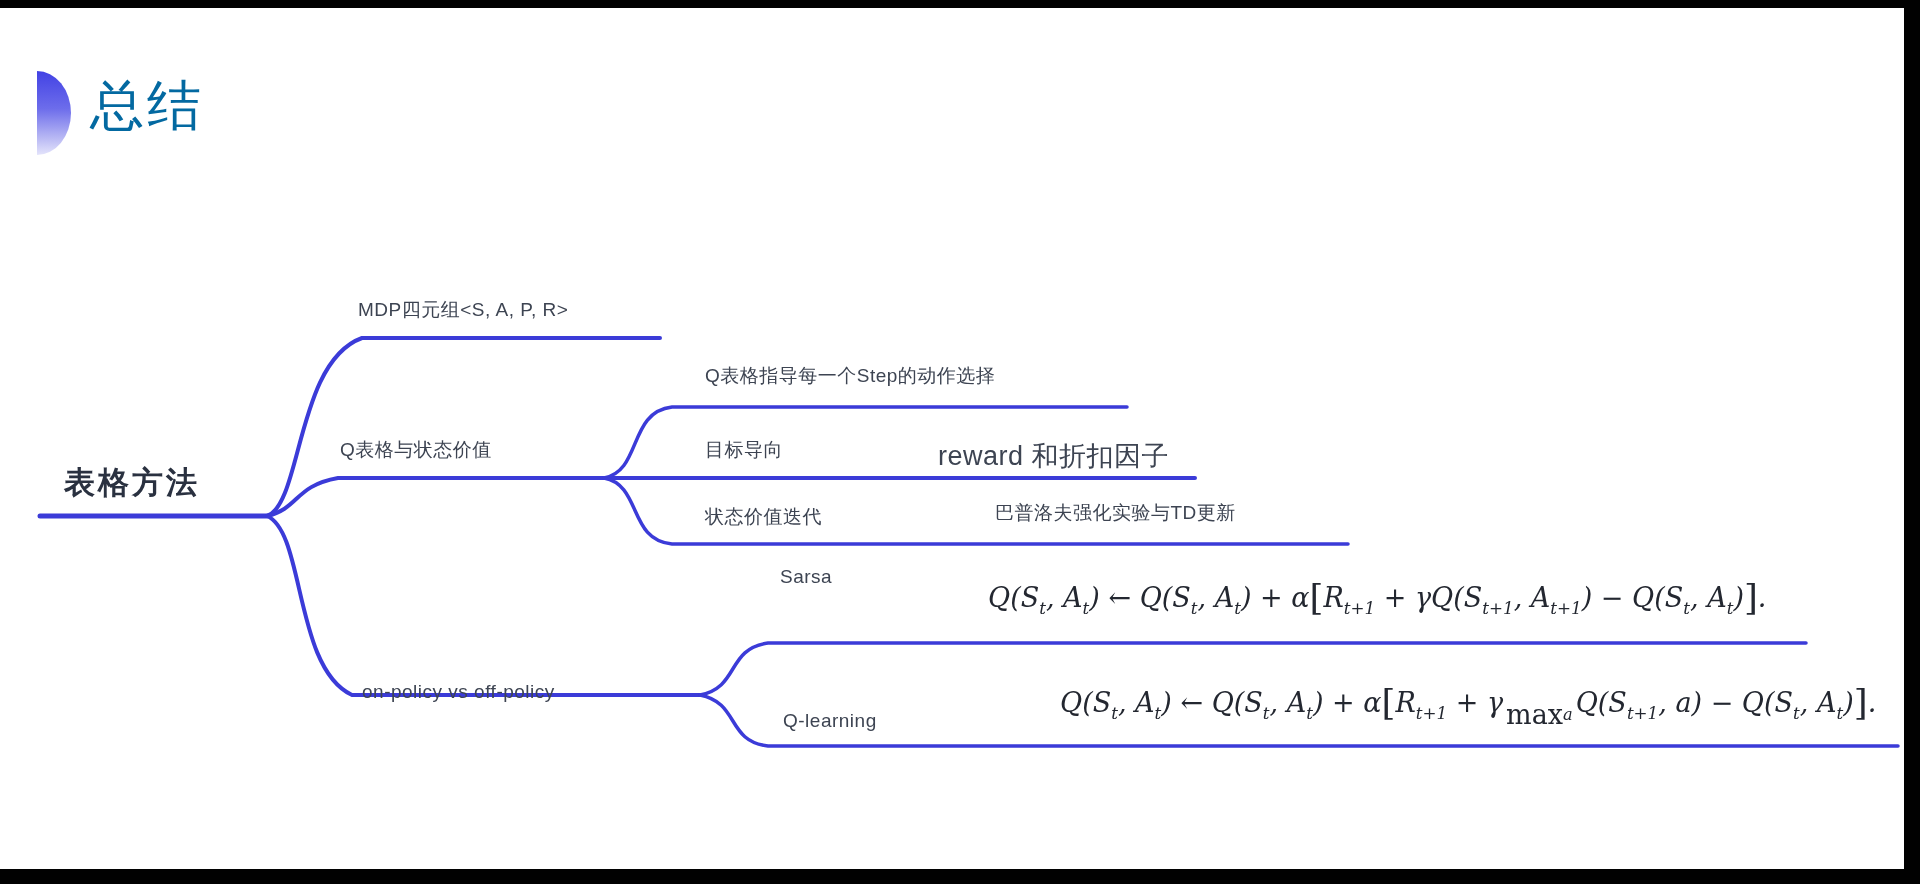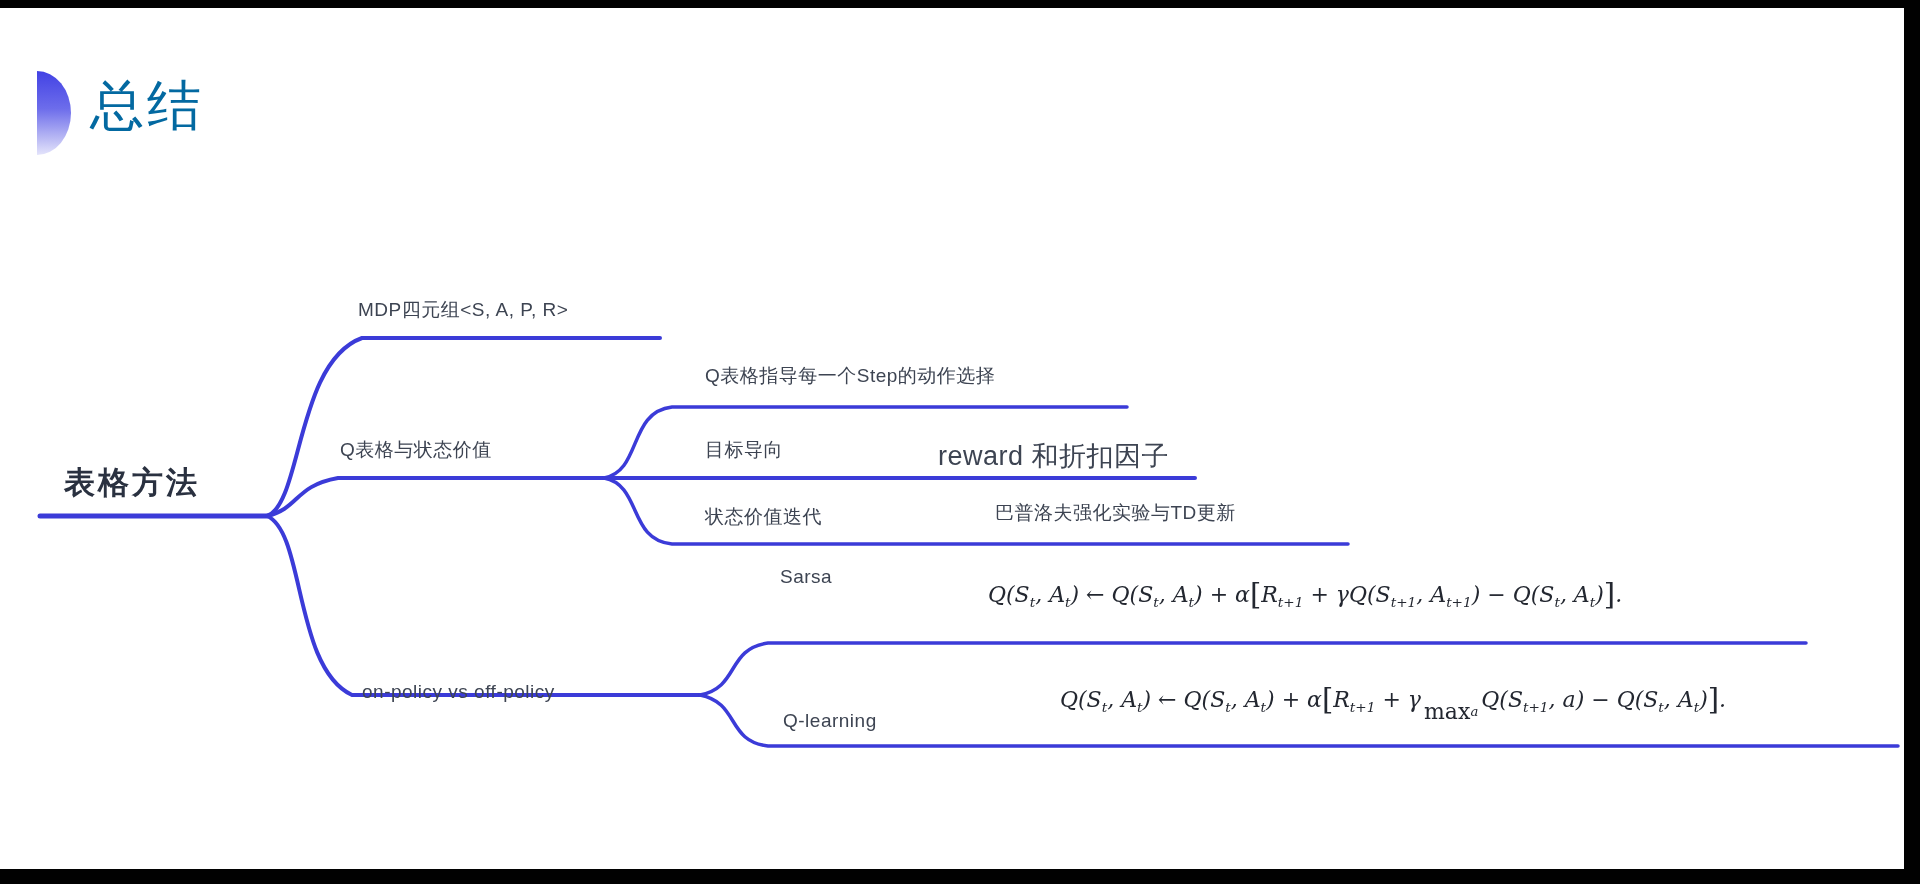--- a/index.html
+++ b/index.html
@@ -13,21 +13,21 @@
   .title-shape{position:absolute;left:37px;top:71px;width:34px;height:84px;
     background:linear-gradient(to bottom,#4242e4 0%,#6d6deb 45%,#b9b9f4 80%,#e4e4fb 100%);
     border-radius:0 100% 100% 0 / 0 50% 50% 0;}
   .page-title{position:absolute;left:90px;top:70px;font-size:54px;font-weight:500;
     color:#0369a1;letter-spacing:3px;white-space:nowrap;}
 
   .lbl{position:absolute;white-space:nowrap;color:#3d4452;font-size:19px;letter-spacing:.5px;}
   .root-lbl{position:absolute;white-space:nowrap;color:#2a3140;font-size:31px;font-weight:700;
     letter-spacing:3px;}
 
-  .formula{position:absolute;white-space:nowrap;color:#232730;font-size:22px;
+  .formula{position:absolute;white-space:nowrap;color:#232730;font-size:27px;
     font-family:"DejaVu Serif","Liberation Serif",serif;font-style:italic;}
   .formula sub{font-size:62%;letter-spacing:0;}
   .br{font-style:normal;font-size:132%;vertical-align:-7%;}
   .maxwrap{display:inline-flex;flex-direction:row;align-items:center;line-height:.75;
     vertical-align:-12px;font-style:normal;margin:0 3px;}
   .maxsub{font-size:60%;font-style:italic;}
 
   svg.edges{position:absolute;left:0;top:0;}
   svg.edges path{fill:none;stroke:#3b3bd8;stroke-linecap:round;stroke-linejoin:round;}
 </style>

